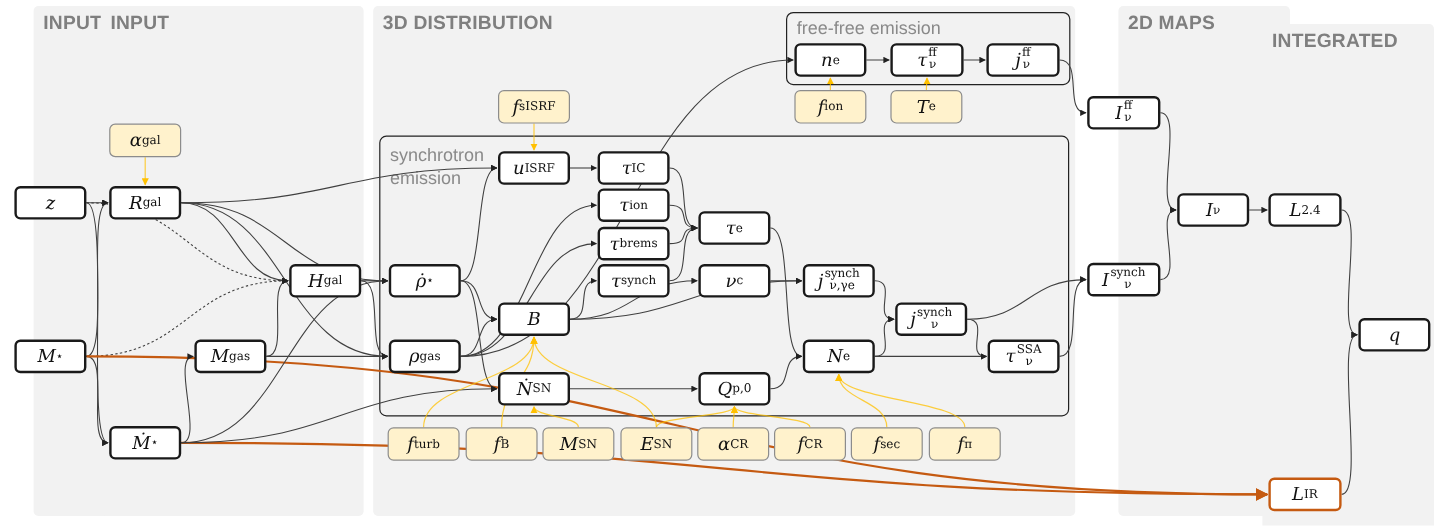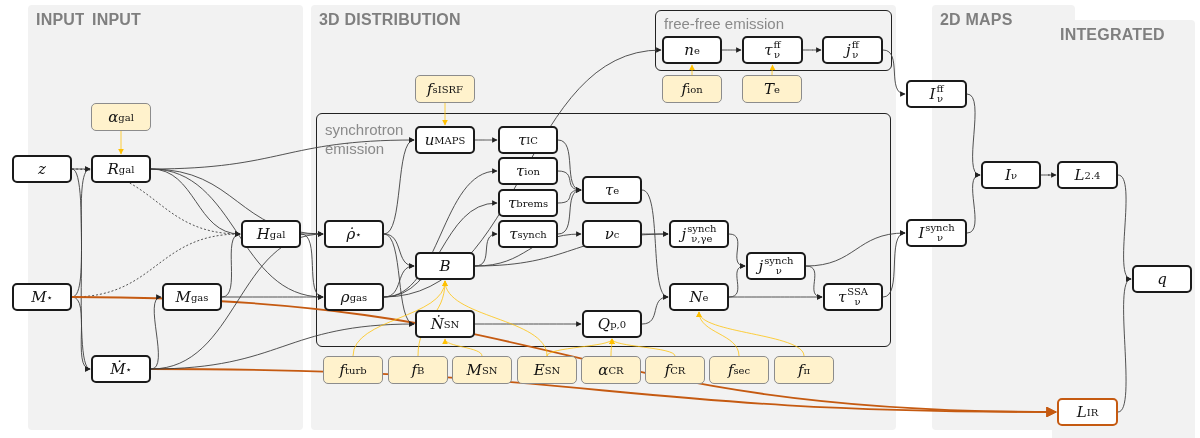--- a/index.html
+++ b/index.html
@@ -162,21 +162,21 @@
 <div class="node" style="left:324px;top:283px;width:60px;height:28px;">
     <span>ρ</span>
     <sub>gas</sub>
   </div>
 <div class="node param" style="left:415px;top:75px;width:60px;height:28px;">
     <span>f</span>
     <sub>sISRF</sub>
   </div>
 <div class="node" style="left:415px;top:126px;width:60px;height:28px;">
     <span>u</span>
-    <sub>MAPS</sub>
+    <sub>ISRF</sub>
   </div>
 <div class="node" style="left:415px;top:252px;width:60px;height:28px;">
     <span>B</span>
   </div>
 <div class="node" style="left:415px;top:310px;width:60px;height:28px;">
     <span>Ṅ</span>
     <sub>SN</sub>
   </div>
 <div class="node" style="left:498px;top:126px;width:60px;height:28px;">
     <span>τ</span>

